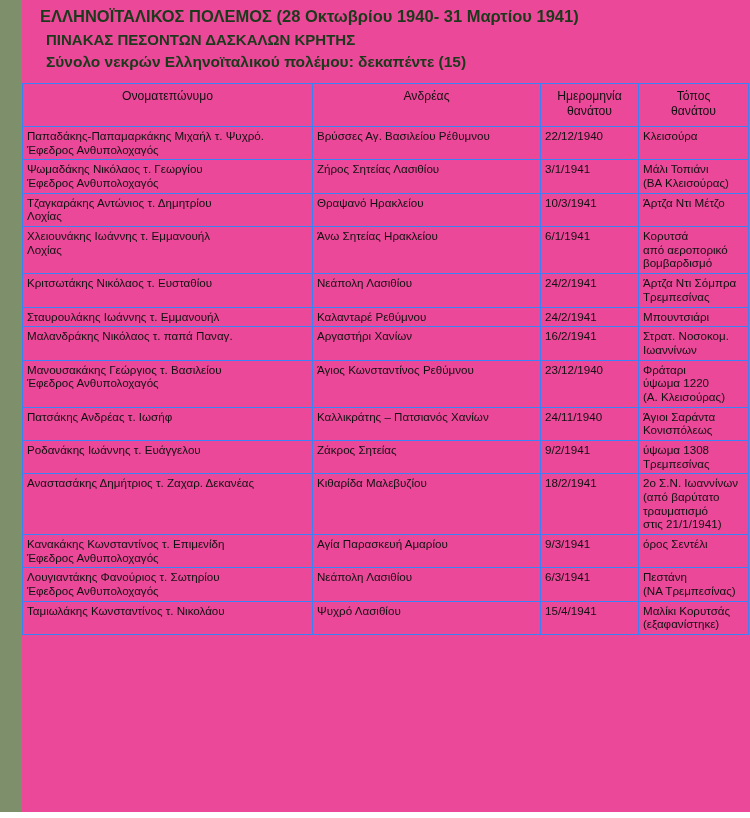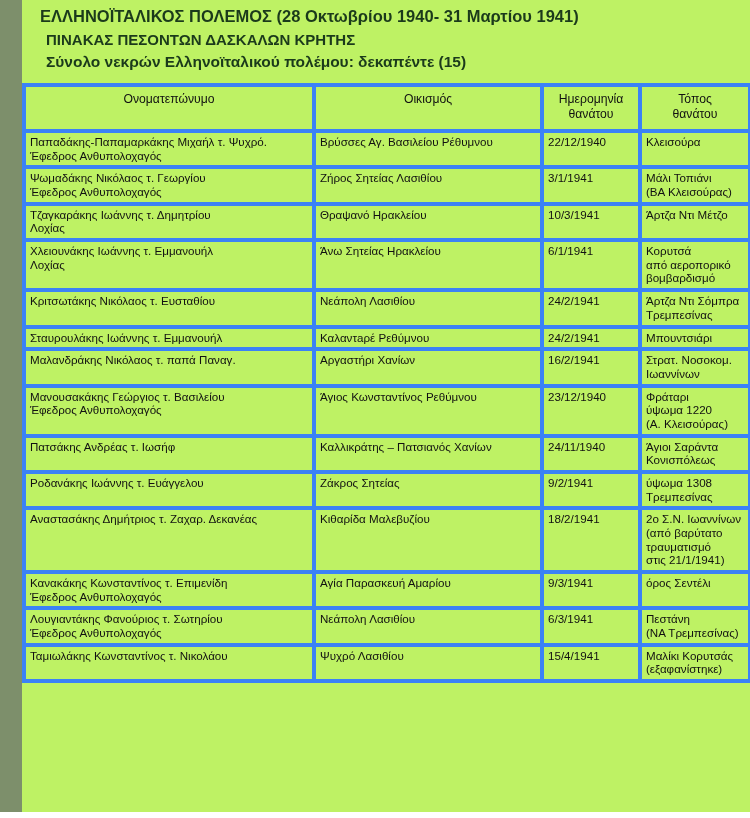--- a/index.html
+++ b/index.html
@@ -12,21 +12,21 @@
     background: #ffffff;
     font-family: "Liberation Sans", sans-serif;
     color: #111111;
     overflow: hidden;
   }
   .page {
     position: relative;
     width: 750px;
     height: 818px;
     box-sizing: border-box;
-    background: #bef264;
+    background: #ec4899;
   }
   .left-band {
     position: absolute;
     left: 0;
     top: 0;
     width: 22px;
     height: 818px;
     background: #7d8f6b;
   }
   .content {
@@ -60,21 +60,21 @@
     padding-top: 4px;
   }
   table.data {
     border-collapse: collapse;
     width: 726px;
     margin-top: 7px;
     table-layout: fixed;
   }
   table.data th,
   table.data td {
-    border: 4px solid #3b82f6;
+    border: 1px solid #3b82f6;
     vertical-align: top;
     padding: 2px 4px 3px 4px;
     font-size: 11.6px;
     line-height: 1.18;
   }
   table.data th {
     font-weight: normal;
     font-size: 12.2px;
     padding-top: 5px;
     padding-bottom: 8px;
@@ -116,21 +116,21 @@
         <col class="c2">
         <col class="c3">
         <col class="c4">
       </colgroup>
       <thead>
         <tr>
           <th class="cell-lines">
               <span>Ονοματεπώνυμο</span>
             </th>
           <th class="cell-lines">
-              <span>Οικισμός</span>
+              <span>Ανδρέας</span>
             </th>
           <th class="cell-lines">
               <span>Ημερομηνία</span>
               <span>θανάτου</span>
             </th>
           <th class="cell-lines">
               <span>Τόπος</span>
               <span>θανάτου</span>
             </th>
         </tr>
@@ -162,21 +162,21 @@
             <td class="cell-lines">
               <span>3/1/1941</span>
             </td>
             <td class="cell-lines">
               <span>Μάλι Τοπιάνι</span>
               <span>(ΒΑ Κλεισούρας)</span>
             </td>
           </tr>
           <tr>
             <td class="cell-lines">
-              <span>Τζαγκαράκης Ιωάννης τ. Δημητρίου</span>
+              <span>Τζαγκαράκης Αντώνιος τ. Δημητρίου</span>
               <span>Λοχίας</span>
             </td>
             <td class="cell-lines">
               <span>Θραψανό Ηρακλείου</span>
             </td>
             <td class="cell-lines">
               <span>10/3/1941</span>
             </td>
             <td class="cell-lines">
               <span>Άρτζα Ντι Μέτζο</span>

